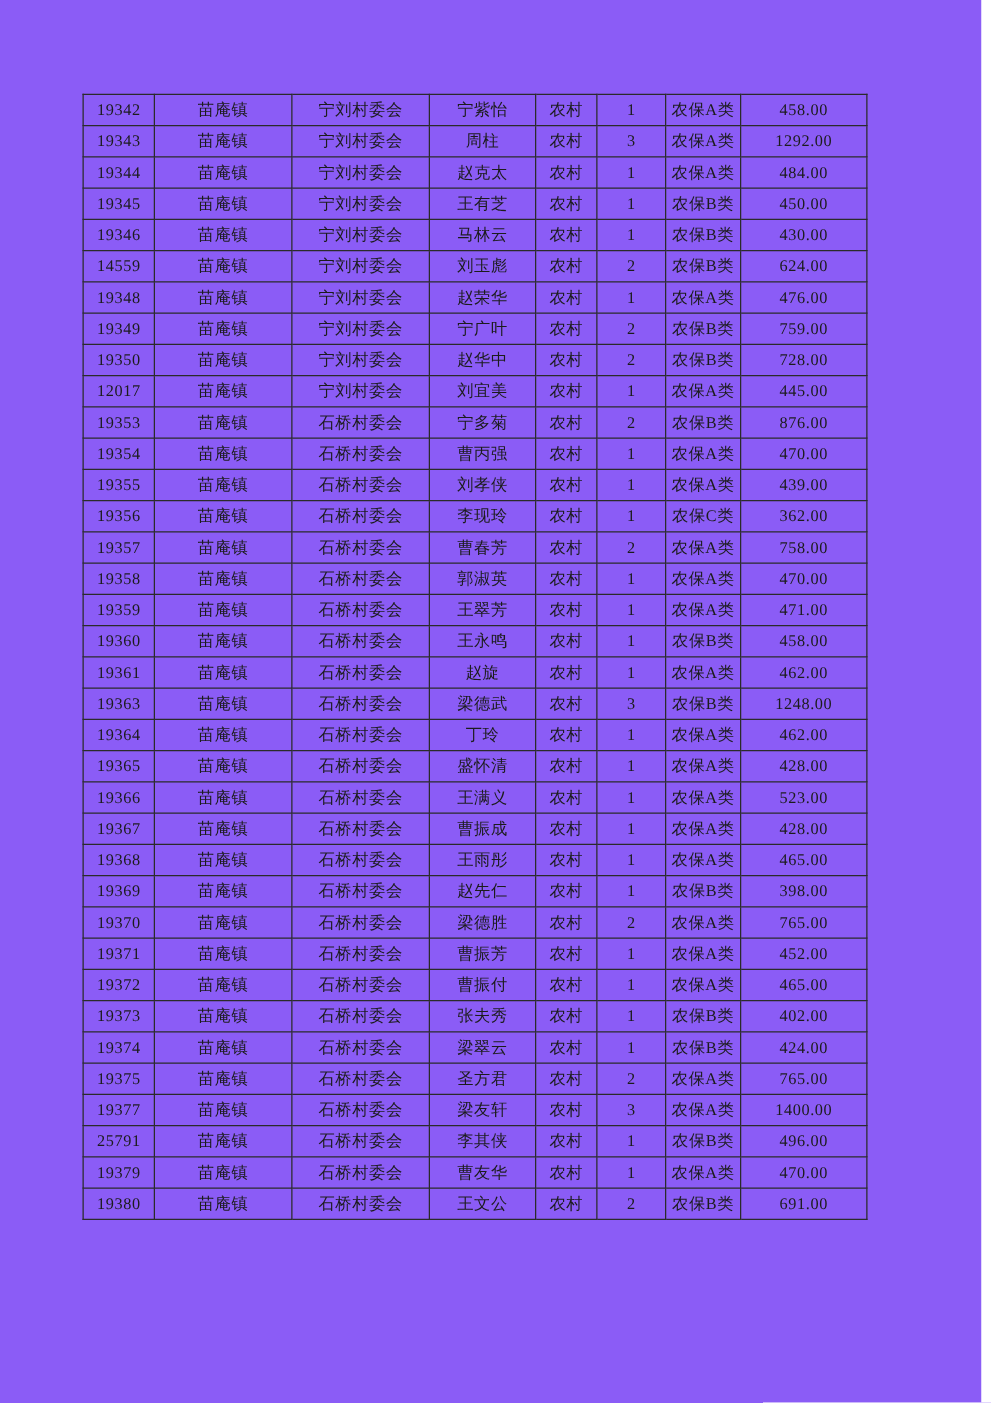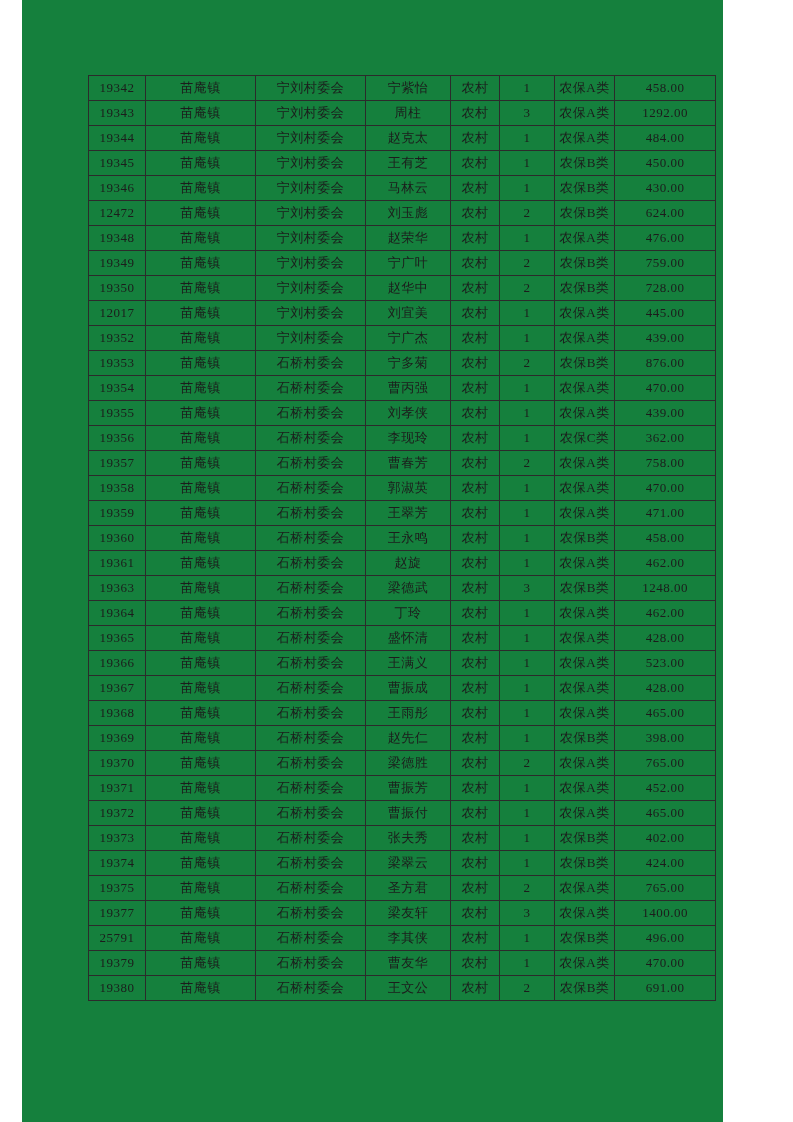--- a/index.html
+++ b/index.html
@@ -2,27 +2,26 @@
 <html><head>
 <meta charset="utf-8">
 <style>
   html, body {
     margin: 0;
     padding: 0;
     background: #ffffff;
   }
   .page {
     position: relative;
-    width: 701px;
+    width: 785px;
     height: 1122px;
-    background: #15803d;
+    background: #8b5cf6;
     overflow: hidden;
     font-family: "Liberation Serif", "DejaVu Serif", serif;
     color: #1c1c1c;
-    margin-left: 22px;
   }
   table.roster {
     position: absolute;
     left: 66px;
     top: 75px;
     width: 627px;
     border-collapse: collapse;
     table-layout: fixed;
     border: 1.5px solid #2b2b2b;
   }
@@ -103,21 +102,21 @@
       <td class="c-id">19346</td>
       <td class="c-town">苗庵镇</td>
       <td class="c-village">宁刘村委会</td>
       <td class="c-name">马林云</td>
       <td class="c-restype">农村</td>
       <td class="c-count">1</td>
       <td class="c-category">农保B类</td>
       <td class="c-amount">430.00</td>
     </tr>
         <tr>
-      <td class="c-id">12472</td>
+      <td class="c-id">14559</td>
       <td class="c-town">苗庵镇</td>
       <td class="c-village">宁刘村委会</td>
       <td class="c-name">刘玉彪</td>
       <td class="c-restype">农村</td>
       <td class="c-count">2</td>
       <td class="c-category">农保B类</td>
       <td class="c-amount">624.00</td>
     </tr>
         <tr>
       <td class="c-id">19348</td>
@@ -151,30 +150,20 @@
     </tr>
         <tr>
       <td class="c-id">12017</td>
       <td class="c-town">苗庵镇</td>
       <td class="c-village">宁刘村委会</td>
       <td class="c-name">刘宜美</td>
       <td class="c-restype">农村</td>
       <td class="c-count">1</td>
       <td class="c-category">农保A类</td>
       <td class="c-amount">445.00</td>
-    </tr>
-        <tr>
-      <td class="c-id">19352</td>
-      <td class="c-town">苗庵镇</td>
-      <td class="c-village">宁刘村委会</td>
-      <td class="c-name">宁广杰</td>
-      <td class="c-restype">农村</td>
-      <td class="c-count">1</td>
-      <td class="c-category">农保A类</td>
-      <td class="c-amount">439.00</td>
     </tr>
         <tr>
       <td class="c-id">19353</td>
       <td class="c-town">苗庵镇</td>
       <td class="c-village">石桥村委会</td>
       <td class="c-name">宁多菊</td>
       <td class="c-restype">农村</td>
       <td class="c-count">2</td>
       <td class="c-category">农保B类</td>
       <td class="c-amount">876.00</td>

